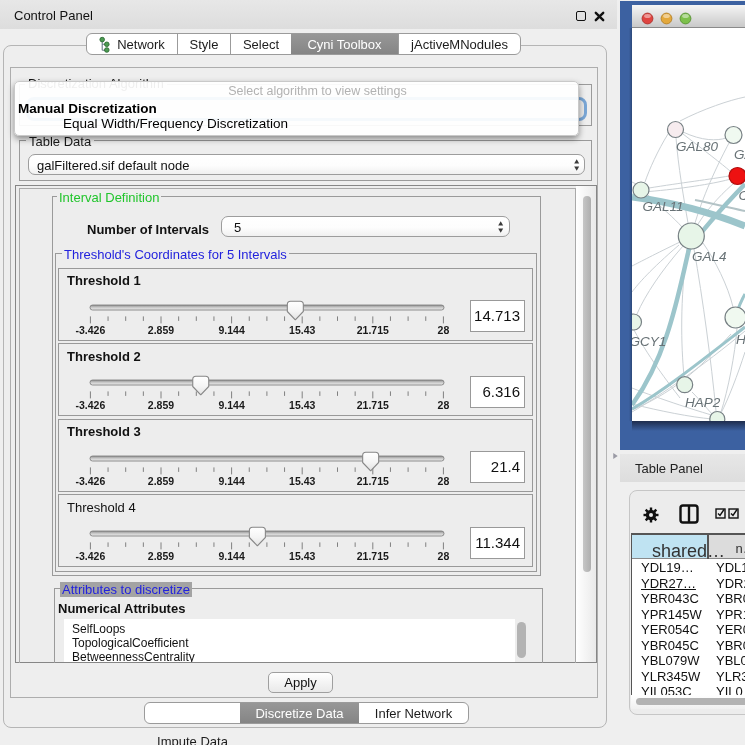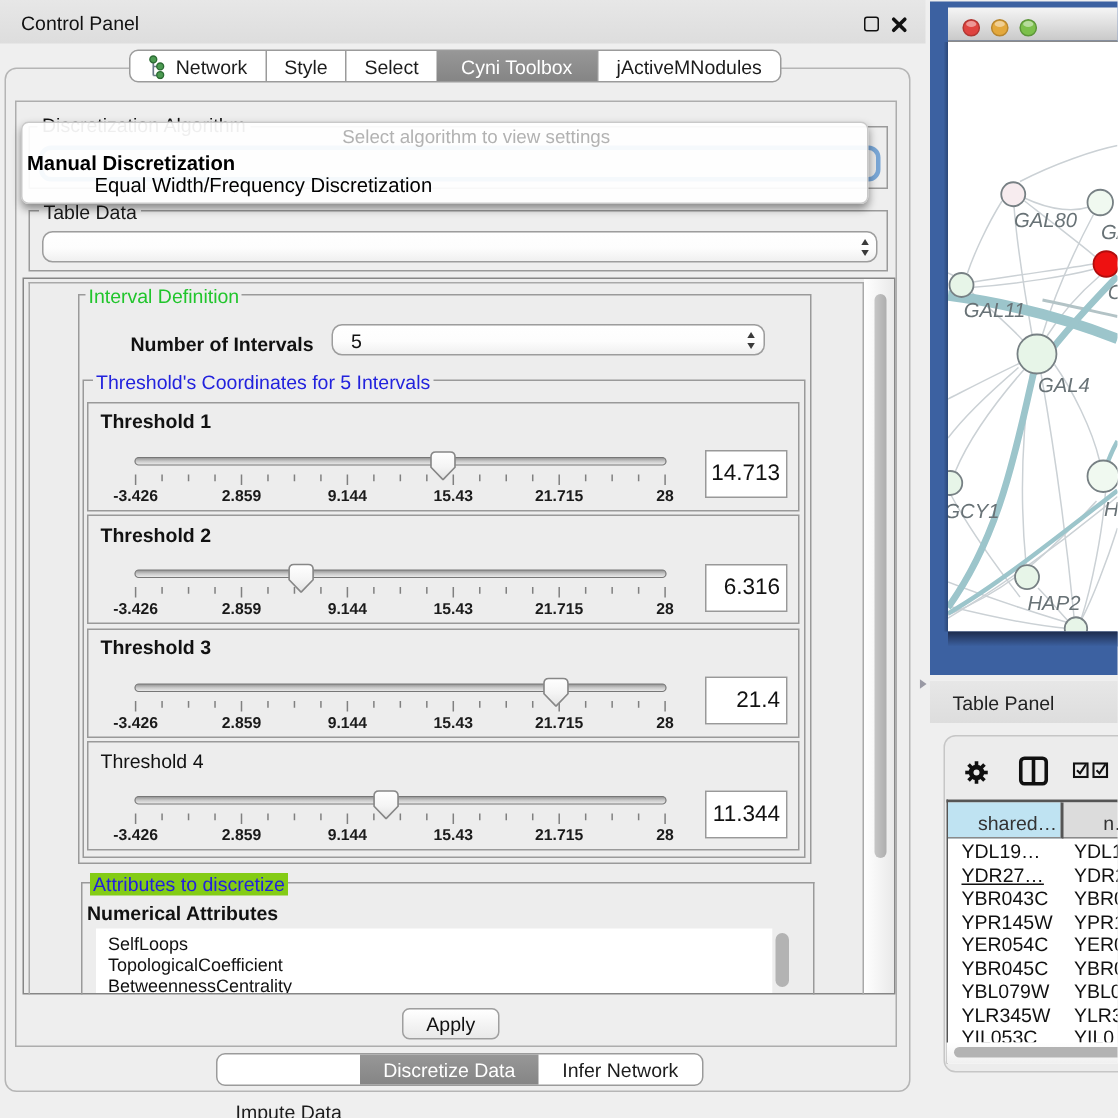--- a/index.html
+++ b/index.html
@@ -41,20 +41,21 @@
   </div>
 
   <div class="abs" style="left:19px;top:84px;width:573px;height:42px;border:1px solid #9a9a9a;box-sizing:border-box;"></div>
   <div class="abs" style="left:25px;top:76px;font-size:13px;color:#111;background:#eeeeee;padding:0 3px;">Discretization Algorithm</div>
 
   <div class="abs" style="left:26px;top:96.5px;width:561px;height:24.5px;border:3px solid #79a6d5;border-radius:8px;background:#e8e8e8;box-sizing:border-box;"></div>
 
   <div class="abs" style="left:19px;top:140px;width:573px;height:41px;border:1px solid #9a9a9a;box-sizing:border-box;"></div>
   <div class="abs" style="left:26px;top:134px;font-size:13px;color:#1a1a1a;background:#eeeeee;padding:0 3px;">Table Data</div>
   <div class="abs combo" style="left:28px;top:154px;width:557px;height:20.5px;background:linear-gradient(#ffffff,#fdfdfd 55%,#f0f0f0);border:1px solid #9d9d9d;border-radius:7px;box-sizing:border-box;"></div>
+  <div class="abs" style="left:37px;top:157.5px;font-size:13px;color:#111;">galFiltered.sif default node</div>
   <svg class="abs" style="left:572.3px;top:158.5px;" width="10" height="12" viewBox="0 0 10 12">
     <path d="M4.7 0.3 L7.2 4.4 L2.2 4.4 Z" fill="#3a3a3a"></path>
       <path d="M4.7 11.7 L7.2 7.6 L2.2 7.6 Z" fill="#3a3a3a"></path>
   </svg>
 
   <div class="abs" style="left:15px;top:185px;width:582px;height:478px;border:1px solid #868686;background:#ededed;box-sizing:border-box;"></div>
 
   <div class="abs" style="left:19px;top:188px;width:557px;height:475px;border:1px solid #a9a9a9;border-bottom:none;box-sizing:border-box;"></div>
 
   <div class="abs" style="left:576px;top:186px;width:20px;height:476px;background:linear-gradient(90deg,#ffffff,#f2f2f2 60%,#e9e9e9);"></div>
@@ -215,21 +216,21 @@
         <text x="314.79999999999995" y="41" font-size="10.5" font-weight="bold" text-anchor="middle" fill="#1a1a1a" font-family="Liberation Sans, sans-serif">21.715</text>
         <text x="385.4" y="41" font-size="10.5" font-weight="bold" text-anchor="middle" fill="#1a1a1a" font-family="Liberation Sans, sans-serif">28</text>
         <g transform="translate(199.37752179723793,0)">
           <path d="M-8,18.5 L-0.2,26.6 L0.2,26.6 L8,18.5 L8,11.5 Q8,8.3 4.8,8.3 L-4.8,8.3 Q-8,8.3 -8,11.5 Z" fill="url(#thumbgrad)" stroke="#878787" stroke-width="1.1"></path>
         </g>
       </svg>
       <div class="abs" style="left:470px;top:526.8px;width:55px;height:32px;background:#fff;border:1px solid #999;box-sizing:border-box;text-align:right;font-size:15px;color:#111;line-height:30px;padding-right:4px;">11.344</div>
     </div>
 
   <div class="abs" style="left:54px;top:588px;width:489px;height:75px;border:1px solid #9a9a9a;border-bottom:none;box-sizing:border-box;"></div>
-  <div class="abs" style="left:60px;top:582px;font-size:13px;color:#2222dd;background:#84cc16;padding:0 2px;">Attributes to discretize</div>
+  <div class="abs" style="left:60px;top:582px;font-size:13px;color:#2222dd;background:#a3a3a3;padding:0 2px;">Attributes to discretize</div>
   <div class="abs" style="left:58px;top:601px;font-size:13px;font-weight:bold;color:#111;">Numerical Attributes</div>
   <div class="abs" style="left:64px;top:619px;width:451px;height:43px;background:#ffffff;overflow:hidden;">
     <div style="font-size:12px;color:#111;padding-left:8px;line-height:14px;padding-top:3px;">SelfLoops</div>
     <div style="font-size:12px;color:#111;padding-left:8px;line-height:14px;">TopologicalCoefficient</div>
     <div style="font-size:12px;color:#111;padding-left:8px;line-height:14px;">BetweennessCentrality</div>
   </div>
   <div class="abs" style="left:515px;top:619px;width:13px;height:43px;background:#ededed;"></div>
   <div class="abs" style="left:517px;top:622px;width:9px;height:36px;background:#b3b3b3;border-radius:4.5px;"></div>
 
   <div class="abs" style="left:268px;top:672px;width:65px;height:21px;background:linear-gradient(#ffffff,#e9e9e9);border:1px solid #9f9f9f;border-radius:5px;box-sizing:border-box;text-align:center;font-size:13px;color:#111;line-height:19px;">Apply</div>
@@ -351,21 +352,21 @@
     <rect x="1" y="1" width="9" height="9" fill="none" stroke="#111" stroke-width="1.4"></rect>
     <path d="M3 5.5 L5 7.5 L9 1.5" stroke="#111" stroke-width="1.4" fill="none"></path>
     <rect x="14" y="1" width="9" height="9" fill="none" stroke="#111" stroke-width="1.4"></rect>
     <path d="M16 5.5 L18 7.5 L22 1.5" stroke="#111" stroke-width="1.4" fill="none"></path>
   </svg>
 
   <div class="abs" style="left:631px;top:533px;width:114px;height:176px;background:#fff;border-left:1px solid #555;border-top:2px solid #555;box-sizing:border-box;overflow:hidden;"></div>
   <div class="abs" style="left:632px;top:535px;width:75px;height:24px;background:#bfe3f2;border-bottom:1px solid #8a8a8a;box-sizing:border-box;"></div>
   <div class="abs" style="left:708px;top:535px;width:37px;height:24px;background:#dcdcdc;border-bottom:1px solid #8a8a8a;box-sizing:border-box;"></div>
   <div class="abs" style="left:707px;top:535px;width:1.5px;height:24px;background:#555;"></div>
-  <div class="abs" style="left:652px;top:541px;font-size:13px;color:#333;">shared…</div>
+  <div class="abs" style="left:652px;top:541px;font-size:18px;color:#333;">shared…</div>
   <div class="abs" style="left:735.5px;top:541px;font-size:13px;color:#333;">n…</div>
   <div class="abs" id="tablerows" style="left:631px;top:559px;width:114px;height:136px;overflow:hidden;font-size:13px;color:#111;">
       <div style="position:absolute;left:10px;top:1px;">YDL19…</div>
       <div style="position:absolute;left:85px;top:1px;">YDL1</div>
       <div style="position:absolute;left:10px;top:16.5px;text-decoration:underline;">YDR27…</div>
       <div style="position:absolute;left:85px;top:16.5px;">YDR2</div>
       <div style="position:absolute;left:10px;top:32px;">YBR043C</div>
       <div style="position:absolute;left:85px;top:32px;">YBR0</div>
       <div style="position:absolute;left:10px;top:47.5px;">YPR145W</div>
       <div style="position:absolute;left:85px;top:47.5px;">YPR1</div>

